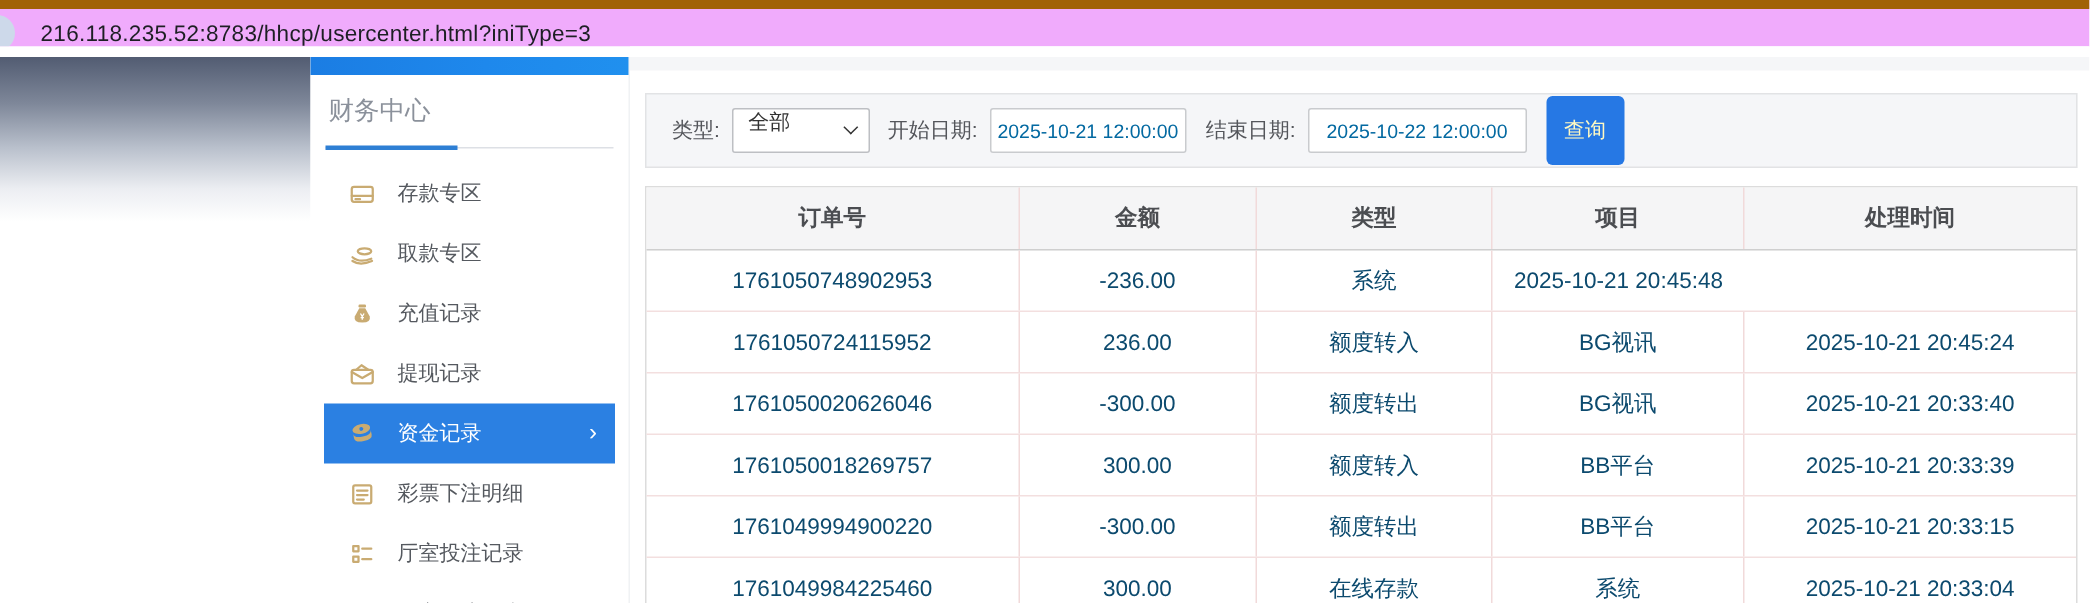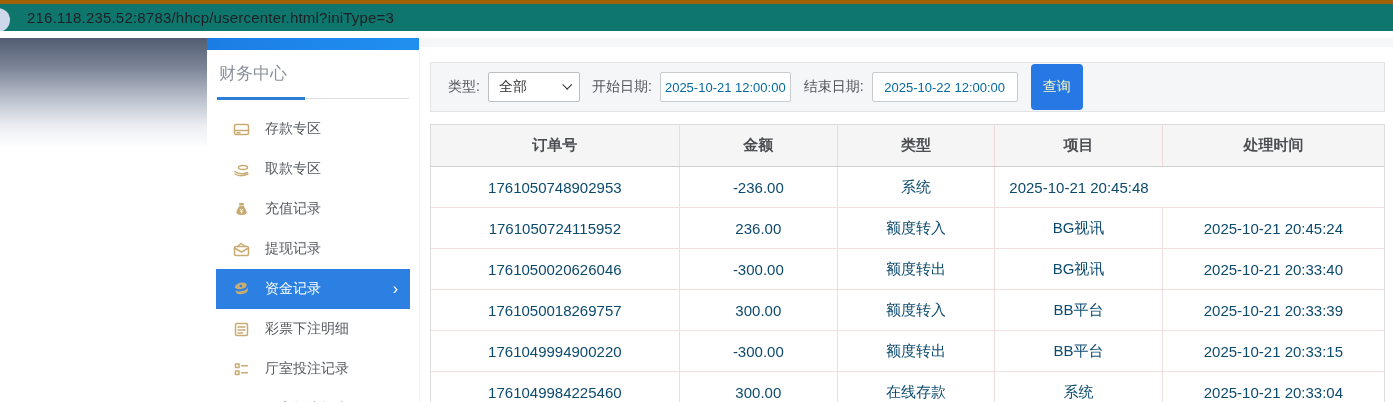--- a/index.html
+++ b/index.html
@@ -6,24 +6,24 @@
   html, body { width: 1393px; height: 402px; overflow: hidden; }
   body {
     font-family: "Liberation Sans", "DejaVu Sans", sans-serif;
     background: #ffffff;
     position: relative;
   }
 
   
   .browser-bar {
     height: 31px;
-    background: #0f766e;
-    border-top: 4px solid #a16207;
+    background: #f0abfc;
+    border-top: 6px solid #a16207;
     display: flex;
-    align-items: center;
+    align-items: flex-end;
     position: relative;
     overflow: hidden;
   }
   .url-circle {
     position: absolute;
     left: -14px; top: 4px;
     width: 24px; height: 24px;
     border-radius: 50%;
     background: #cdd9ea;
   }
@@ -89,21 +89,21 @@
     display: flex; align-items: center;
     padding-left: 17px;
     font-size: 14px; color: #54565b;
   }
   .f-label { margin-right: 8px; white-space: nowrap; }
   .select-box {
     width: 92px; height: 30px;
     background: #fff;
     border: 1px solid #bdbfc3;
     border-radius: 2px;
-    display: flex; align-items: center;
+    display: flex; 
     padding: 0 8px 0 10px;
     margin-right: 12px;
     font-size: 14px; color: #333;
     cursor: pointer;
     position: relative;
   }
   .select-box .chev {
     position: absolute; right: 9px; top: 9px;
     width: 7px; height: 7px;
     border-right: 1.6px solid #333;

